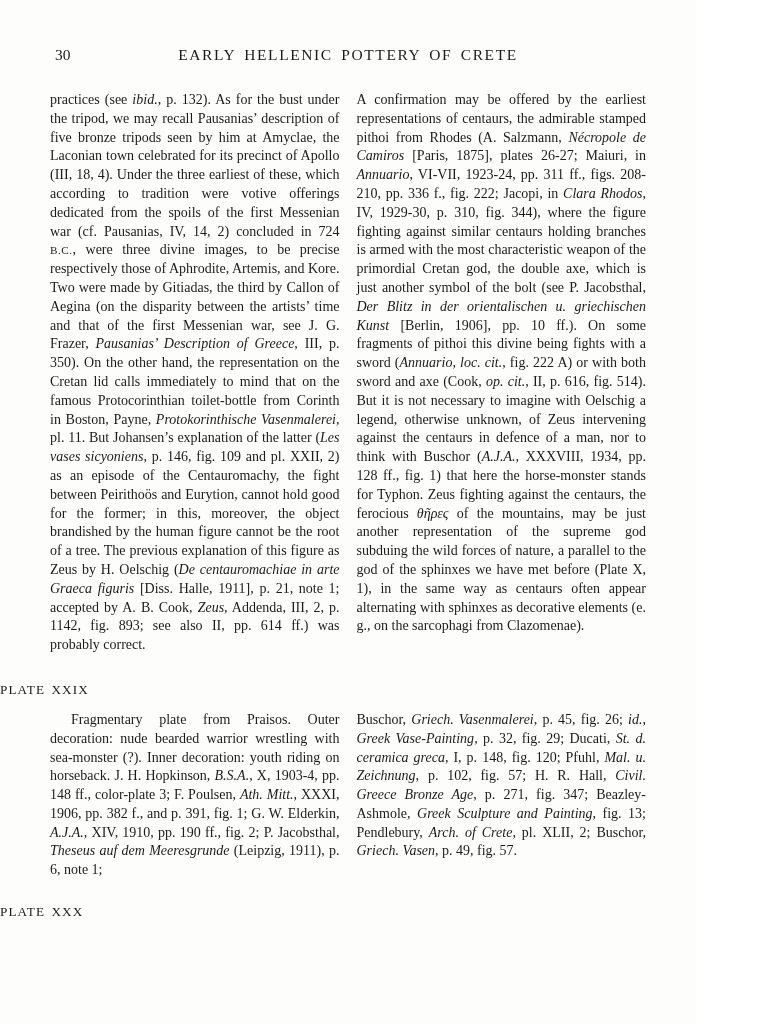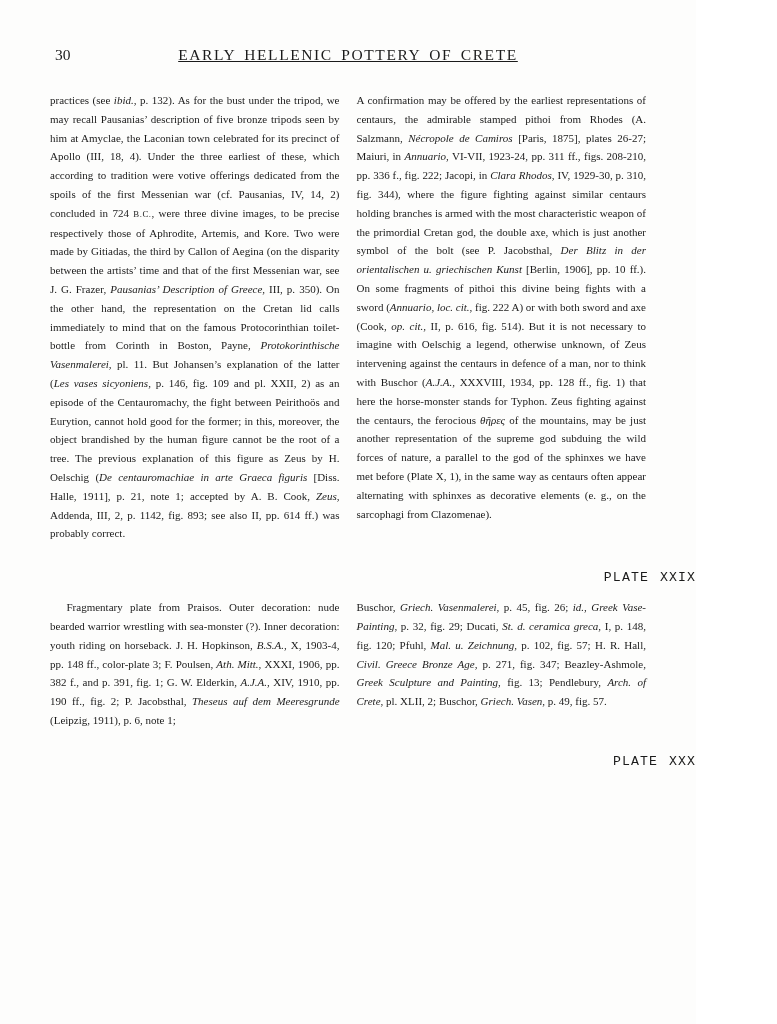--- a/index.html
+++ b/index.html
@@ -27,53 +27,51 @@
     position: absolute;
     left: 5px;
     top: 0;
     font-size: 15.5px;
   }
   .running-head {
     text-align: center;
     font-size: 15.5px;
     letter-spacing: 1.6px;
     word-spacing: 3px;
-    text-decoration: underline;
   }
   .columns {
     display: flex;
     gap: 17px;
     margin: 0 50px;
   }
   .columns.main-columns { margin-top: 25px; }
   .col {
     flex: 1 1 0;
     min-width: 0;
   }
   .par {
     margin: 0;
-    font-size: 11px;
+    font-size: 14px;
     line-height: 18.8px;
     text-align: justify;
     text-justify: inter-word;
   }
   .par.indent { text-indent: 1.5em; font-family: Liberation Serif, serif; }
   .it { font-style: italic; }
   .bd { font-weight: bold; }
   .sc { font-size: 0.8em; letter-spacing: 0.5px; }
   .section-heading {
-    text-align: right;
+    text-align: left;
     font-size: 13.2px;
     letter-spacing: 1.1px;
     word-spacing: 2px;
     margin-top: 27px;
     margin-bottom: 13px;
-    font-family: Liberation Mono, monospace;
   }
-  .section-heading.second { margin-top: 24px; padding-left: 16px; }
+  .section-heading.second { margin-top: 24px; }
 </style>
 </head>
 <body>
 
 <div class="page">
 
   <div class="page-header">
     <span class="page-number">30</span>
     <div class="running-head">EARLY HELLENIC POTTERY OF CRETE</div>
   </div>

